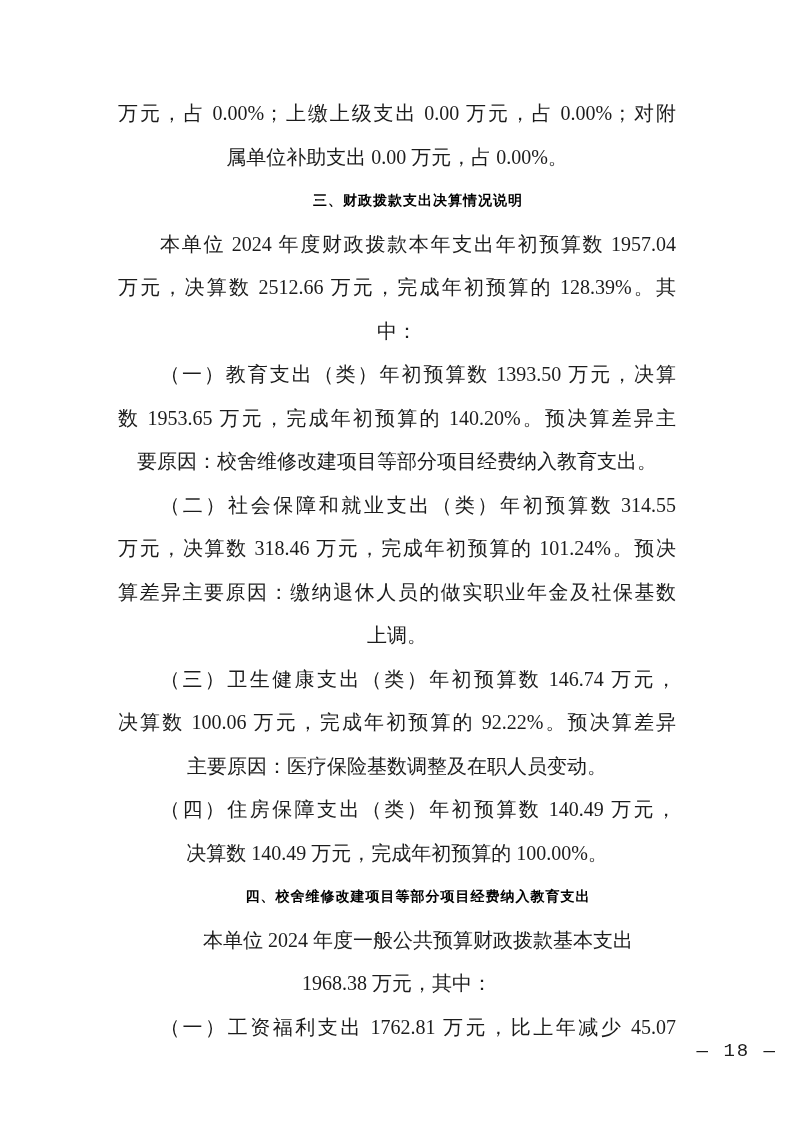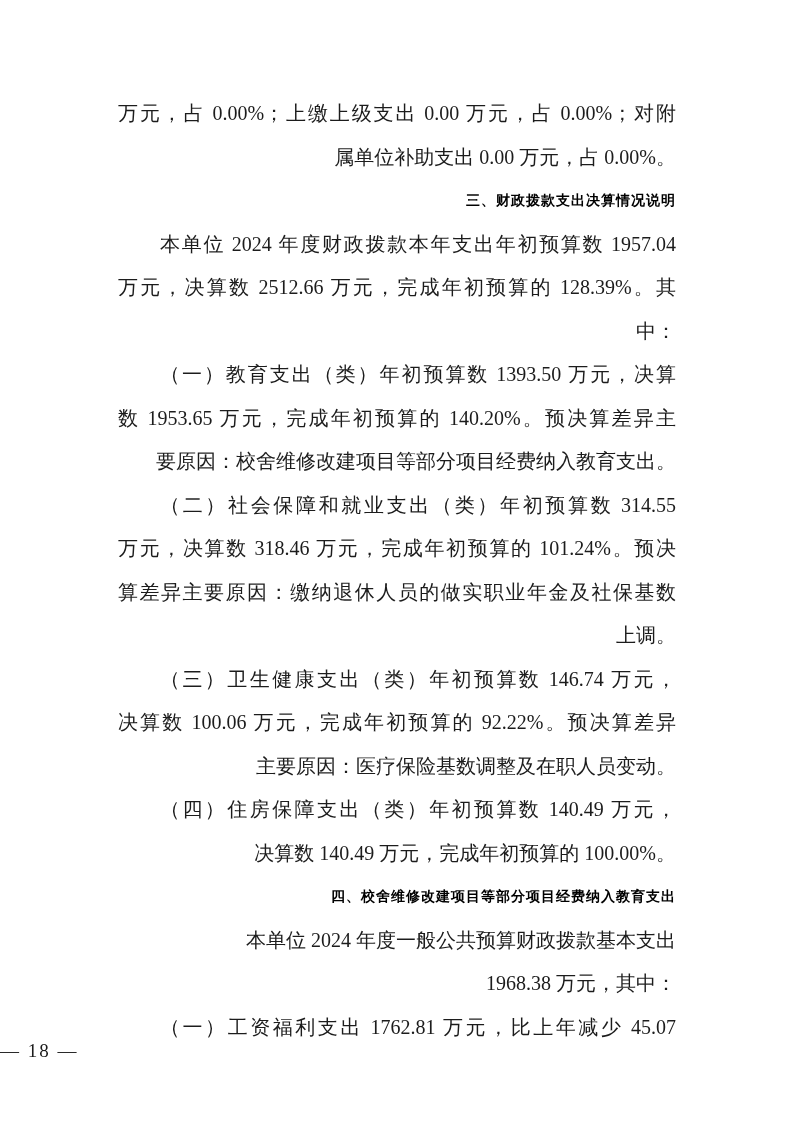--- a/index.html
+++ b/index.html
@@ -20,46 +20,47 @@
     position: absolute;
     left: 118px;
     top: 92px;
     width: 558px;
   }
   .line {
     font-size: 20px;
     line-height: 43.5px;
     height: 43.5px;
     overflow: hidden;
-    text-align: right;
+    text-align: center;
   }
   .line.justify {
     text-align: justify;
     text-align-last: justify;
   }
   .line.indent {
     text-indent: 42px;
   }
   .line.heading {
     font-family: "Liberation Sans", "DejaVu Sans", sans-serif;
     font-weight: 700;
     font-size: 14px;
     color: #000000;
     letter-spacing: 1px;
   }
   .footer {
     position: absolute;
     left: 0;
     right: 16px;
     top: 1038px;
-    text-align: left;
+    text-align: right;
     font-size: 19px;
     line-height: 26px;
     color: #1c1c1c;
     letter-spacing: 2px;
+    font-family: Liberation Mono, monospace;
   }
 </style>
 </head>
 <body>
 
 <div class="page">
   <div class="content" id="doc-content">
       <div class="block">
         <div class="line justify">万元，占 0.00%；上缴上级支出 0.00 万元，占 0.00%；对附</div>
         <div class="line">属单位补助支出 0.00 万元，占 0.00%。</div>

